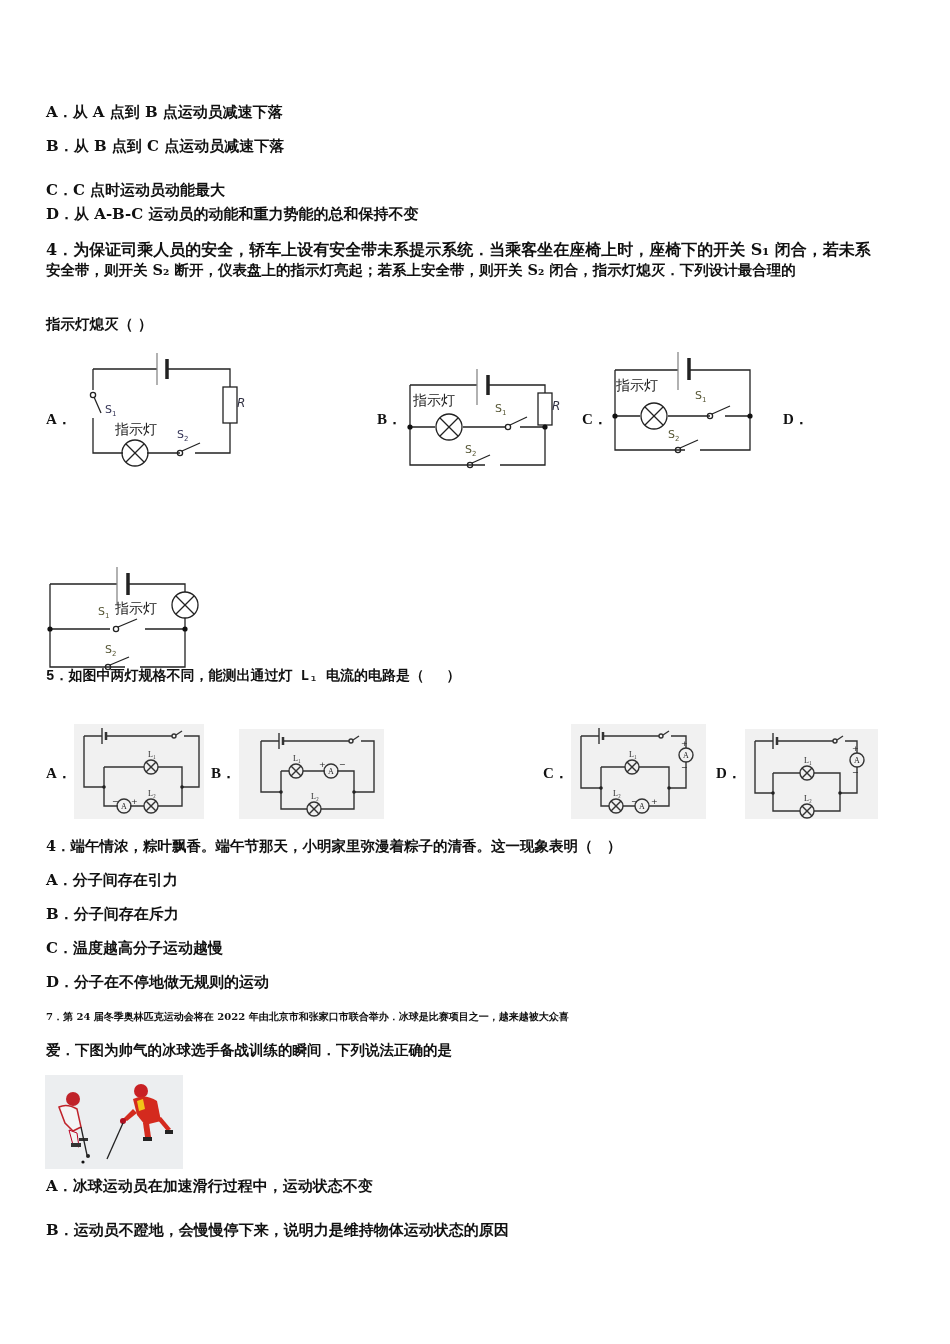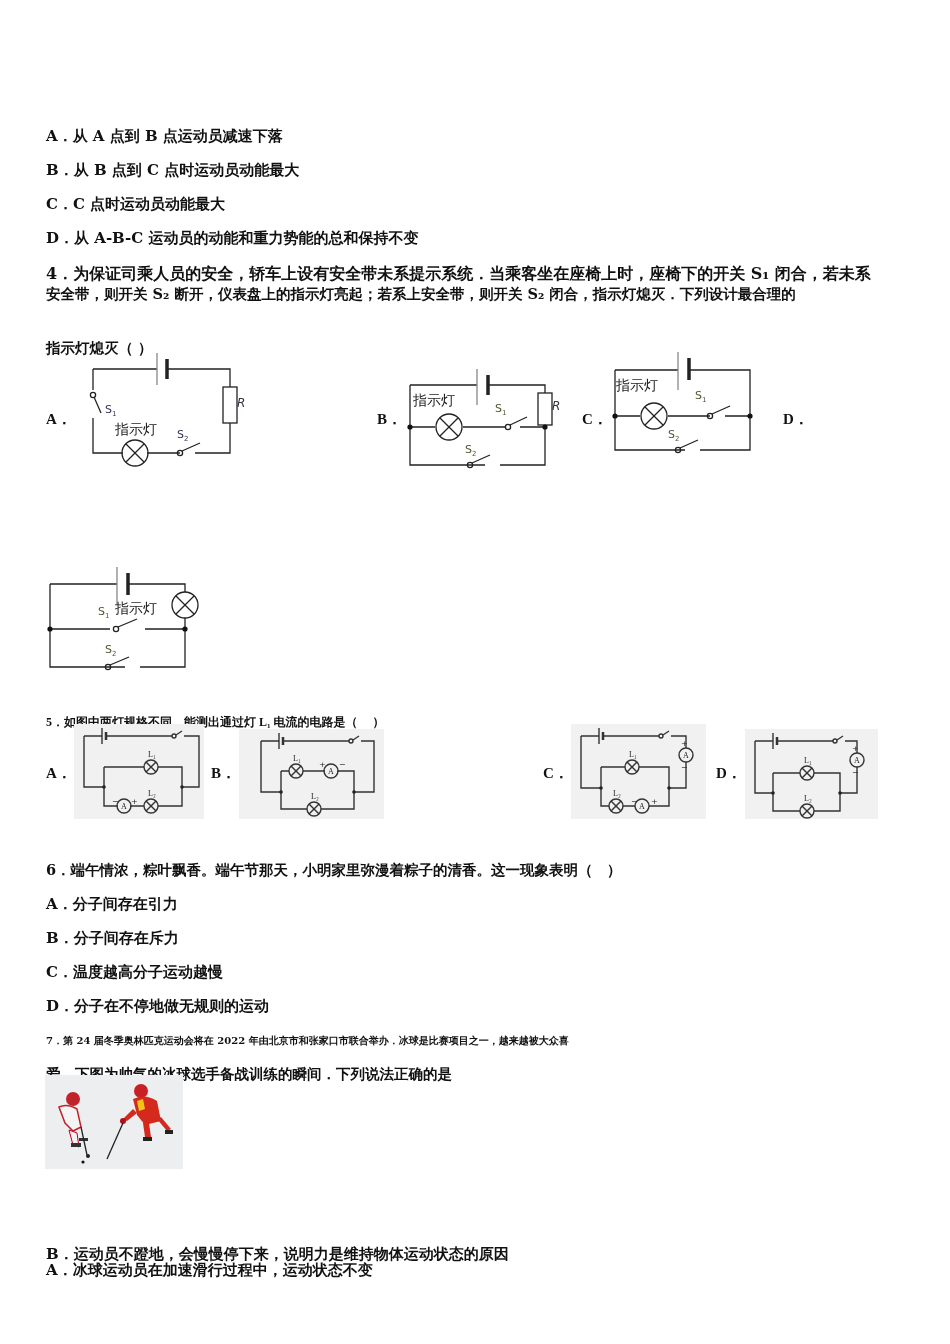--- a/index.html
+++ b/index.html
@@ -1,29 +1,29 @@
 <!DOCTYPE html>
 <html><head>
 <meta charset="utf-8">
 <style>
   html, body { margin:0; padding:0; background:#ffffff; }
   body { width:950px; height:1344px; position:relative; overflow:hidden;
          font-family:"DejaVu Serif","Liberation Serif",serif; color:#111; }
-  .line { position:absolute; left:46px; font-size:15px; line-height:20px; white-space:nowrap; font-weight:bold;margin-top:24px; }
+  .line { position:absolute; left:46px; font-size:15px; line-height:20px; white-space:nowrap; font-weight:bold; }
   .lbl { position:absolute; font-size:15px; font-weight:bold; font-family:"Liberation Serif",serif; }
   svg { position:absolute; overflow:visible; }
   .fig { position:absolute; background:#f1f1f1; }
   .circuit text { font-family:"DejaVu Sans",sans-serif; }
 </style>
 </head>
 <body>
 
 <div class="line" style="top:102px"><span>A．</span><span>从 A 点到 B 点运动员减速下落</span></div>
-<div class="line" style="top:136px"><span>B．</span><span>从 B 点到 C 点时运动员动能最大</span></div>
-<div class="line" style="top:170px"><span>C．</span><span>C 点时运动员动能最大</span></div>
+<div class="line" style="top:136px"><span>B．</span><span>从 B 点到 C 点运动员减速下落</span></div>
+<div class="line" style="top:180px"><span>C．</span><span>C 点时运动员动能最大</span></div>
 <div class="line" style="top:204px"><span>D．</span><span>从 A-B-C 运动员的动能和重力势能的总和保持不变</span></div>
 
 <div class="line" style="top:240px;font-size:16px">4．为保证司乘人员的安全，轿车上设有安全带未系提示系统．当乘客坐在座椅上时，座椅下的开关 S₁ 闭合，若未系</div>
 <div class="line" style="top:260px;font-size:14.5px">安全带，则开关 S₂ 断开，仪表盘上的指示灯亮起；若系上安全带，则开关 S₂ 闭合，指示灯熄灭．下列设计最合理的</div>
 <div class="line" style="top:314px;font-size:14.5px">指示灯熄灭（ ）</div>
 
 <div class="lbl" style="left:46px;top:410px">A．</div>
 <div class="lbl" style="left:377px;top:410px">B．</div>
 <div class="lbl" style="left:582px;top:410px">C．</div>
 <div class="lbl" style="left:783px;top:410px">D．</div>
@@ -114,21 +114,21 @@
   </g>
   <circle cx="5" cy="64" r="2.6" fill="#111"></circle>
     <circle cx="140" cy="64" r="2.6" fill="#111"></circle>
   <text x="70" y="48" font-size="14" fill="#222">指示灯</text>
   <text x="53" y="50" font-size="11" fill="#553">S</text>
     <text x="60" y="53" font-size="7" fill="#553">1</text>
   <text x="60" y="88" font-size="11" fill="#553">S</text>
     <text x="67" y="91" font-size="7" fill="#553">2</text>
 </svg>
 
-<div class="line" style="top:688px;font-family:Liberation Serif, serif;font-size:12px">5．如图中两灯规格不同，能测出通过灯 L₁ 电流的电路是（　 ）</div>
+<div class="line" style="top:666px;font-family:Liberation Mono, monospace;font-size:14px">5．如图中两灯规格不同，能测出通过灯 L₁ 电流的电路是（　 ）</div>
 
 <div class="lbl" style="left:46px;top:764px">A．</div>
 <div class="lbl" style="left:211px;top:764px">B．</div>
 <div class="lbl" style="left:543px;top:764px">C．</div>
 <div class="lbl" style="left:716px;top:764px">D．</div>
 
 <div class="fig" style="left:74px;top:724px;width:130px;height:95px">
 <svg width="130" height="95" viewBox="0 0 130 95" style="left:0;top:0">
   <g stroke="#333" stroke-width="1.4" fill="none">
     <path d="M10 12 H28 M32 12 H98 M110 12 H125 V63 H108 M10 12 V63 H30"></path>
@@ -233,21 +233,21 @@
   <circle cx="28" cy="64" r="1.8" fill="#222"></circle>
       <circle cx="95" cy="64" r="1.8" fill="#222"></circle>
   <text x="109" y="34" font-size="8" fill="#222" font-family="Liberation Serif,serif">A</text>
   <text x="59" y="34" font-size="8" fill="#222" font-family="Liberation Serif,serif">L₁</text>
   <text x="59" y="72" font-size="8" fill="#222" font-family="Liberation Serif,serif">L₂</text>
   <text x="107" y="22" font-size="8" fill="#222">+</text>
       <text x="107" y="46" font-size="8" fill="#222">−</text>
 </svg>
   </div>
 
-<div class="line" style="top:836px;font-size:14.5px">6．端午情浓，粽叶飘香。端午节那天，小明家里弥漫着粽子的清香。这一现象表明（　）</div>
+<div class="line" style="top:836px;font-size:14.5px">4．端午情浓，粽叶飘香。端午节那天，小明家里弥漫着粽子的清香。这一现象表明（　）</div>
 <div class="line" style="top:870px"><span>A．</span><span>分子间存在引力</span></div>
 <div class="line" style="top:904px"><span>B．</span><span>分子间存在斥力</span></div>
 <div class="line" style="top:938px"><span>C．</span><span>温度越高分子运动越慢</span></div>
 <div class="line" style="top:972px"><span>D．</span><span>分子在不停地做无规则的运动</span></div>
 
 <div class="line" style="top:1007px;font-size:10px">7．第 24 届冬季奥林匹克运动会将在 2022 年由北京市和张家口市联合举办．冰球是比赛项目之一，越来越被大众喜</div>
 <div class="line" style="top:1040px;font-size:14.5px">爱．下图为帅气的冰球选手备战训练的瞬间．下列说法正确的是</div>
 
 <div class="fig" style="left:45px;top:1075px;width:138px;height:94px;background:#ececec">
 <svg width="138" height="94" viewBox="0 0 138 94" style="left:0;top:0">
@@ -268,14 +268,14 @@
   <path d="M98 48 L100 62 L106 62 L104 48 Z" fill="#d42a1e"></path>
   <path d="M112 44 L122 56 L126 54 L116 42 Z" fill="#d42a1e"></path>
   <rect x="98" y="62" width="9" height="4" fill="#222"></rect>
   <rect x="120" y="55" width="8" height="4" fill="#222"></rect>
   <path d="M88 34 L78 44 L82 46 L92 38 Z" fill="#d42a1e"></path>
   <circle cx="78" cy="46" r="3" fill="#b01020"></circle>
   <line x1="78" y1="48" x2="62" y2="84" stroke="#222" stroke-width="1.3"></line>
 </svg>
   </div>
 
-<div class="line" style="top:1236px"><span>A．</span><span>冰球运动员在加速滑行过程中，运动状态不变</span></div>
+<div class="line" style="top:1176px"><span>A．</span><span>冰球运动员在加速滑行过程中，运动状态不变</span></div>
 <div class="line" style="top:1220px"><span>B．</span><span>运动员不蹬地，会慢慢停下来，说明力是维持物体运动状态的原因</span></div>
 
 </body></html>

